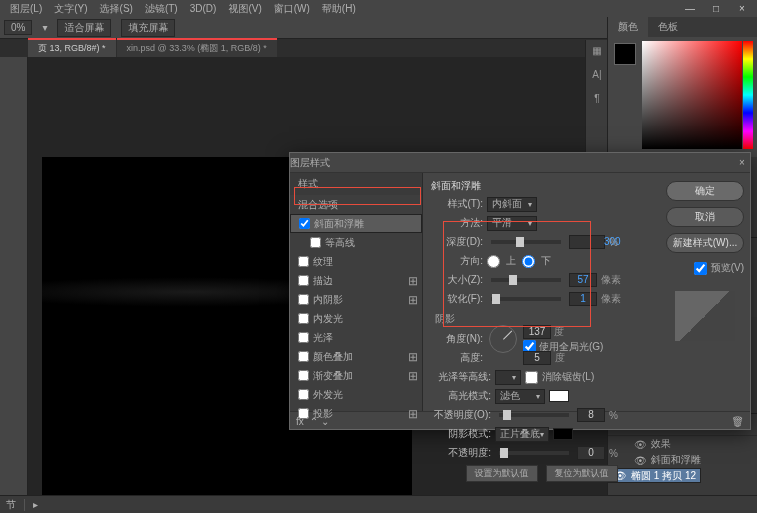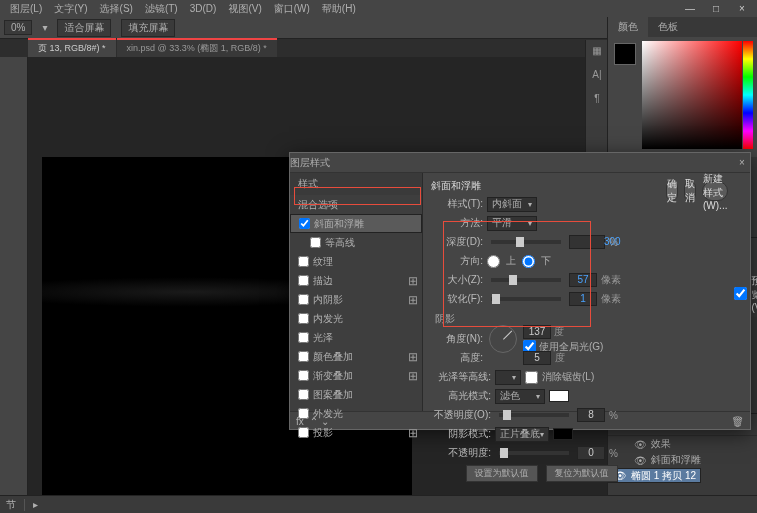--- a/index.html
+++ b/index.html
@@ -59,21 +59,21 @@
 .slider .knob { position:absolute; width:8px; height:10px; background:#ccc; top:-3px; }
 .numbox { width:28px; height:14px; background:#333; border:1px solid #222; color:#4aa3ff; text-align:center; line-height:12px; }
 .numbox.blue { color:#4aa3ff;padding-left:34px; }
 .unit { color:#999; }
 .radiog { display:flex; gap:6px; align-items:center; }
 .anglewrap { display:flex; align-items:center; gap:6px; }
 .anglectl { width:28px; height:28px; border:1px solid #666; border-radius:50%; position:relative; }
 .anglectl .needle { position:absolute; left:50%; top:50%; width:12px; height:1px; background:#ccc; transform-origin:0 0; transform:rotate(-45deg); }
 .cswatch { width:20px; height:12px; background:#fff; border:1px solid #222; display:inline-block; }
 .cswatch.black { background:#000; }
-.buttons { width:90px; padding:8px 6px; display:flex; flex-direction:row; gap:6px; background:#454545; }
+.buttons { width:90px; padding:8px 6px; display:flex; flex-direction:column; gap:6px; background:#454545; }
 .btn { background:#5a5a5a; border:1px solid #333; border-radius:10px; height:20px; display:flex; align-items:center; justify-content:center; color:#ddd; }
 .btn.primary { background:#6a6a6a; }
 .chkrow { display:flex; align-items:center; gap:4px; margin-top:2px;justify-content:flex-end; }
 .dlgfoot { height:20px; border-top:1px solid #333; display:flex; align-items:center; padding:0 6px; gap:6px; }
 .dlgfoot .spacer { flex:1; }
 .smallbtn { background:#555; border:1px solid #333; padding:1px 8px; font-size:9px; }
 .statusbar { position:absolute; bottom:0; left:0; right:0; height:18px; background:#3a3a3a; border-top:1px solid #222; display:flex; align-items:center; padding:0 6px; gap:8px; font-size:9px; }
 .statusbar .div { width:1px; height:12px; background:#555; }
 </style>
 </head>
@@ -199,24 +199,20 @@
           <span>颜色叠加</span>
           <span class="plus">⊞</span>
         </div>
       <div class="row">
           <input type="checkbox" style="">
           <span>渐变叠加</span>
           <span class="plus">⊞</span>
         </div>
       <div class="row">
           <input type="checkbox" style="">
-          <span>图案叠加</span>
-        </div>
-      <div class="row">
-          <input type="checkbox" style="">
           <span>外发光</span>
         </div>
       <div class="row">
           <input type="checkbox" style="">
           <span>投影</span>
           <span class="plus">⊞</span>
         </div>
     </div>
 
     <div class="settings">

